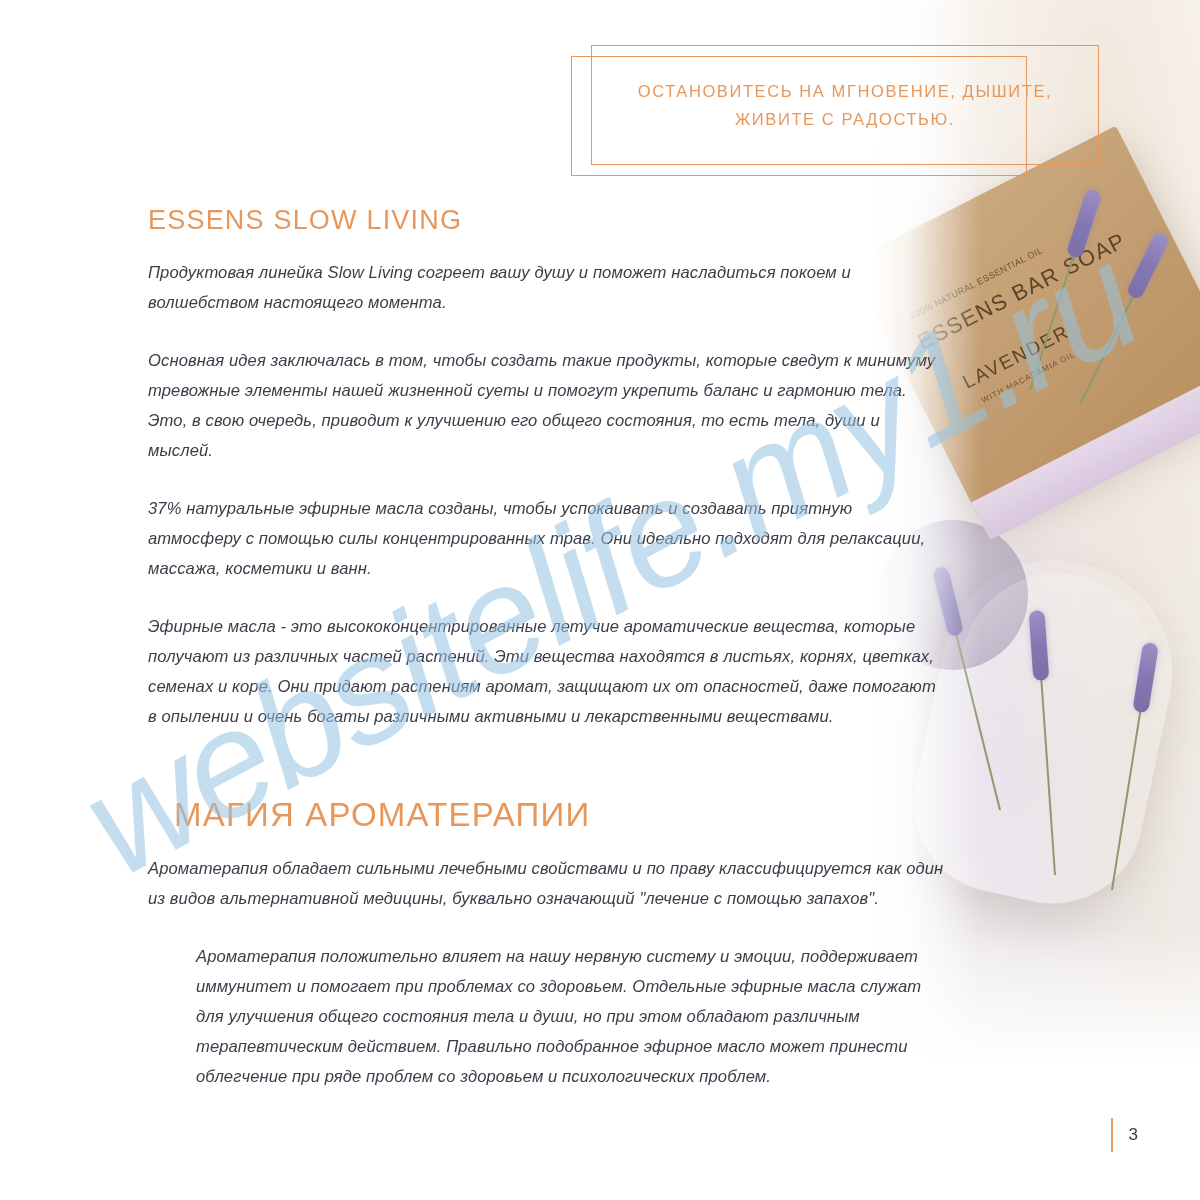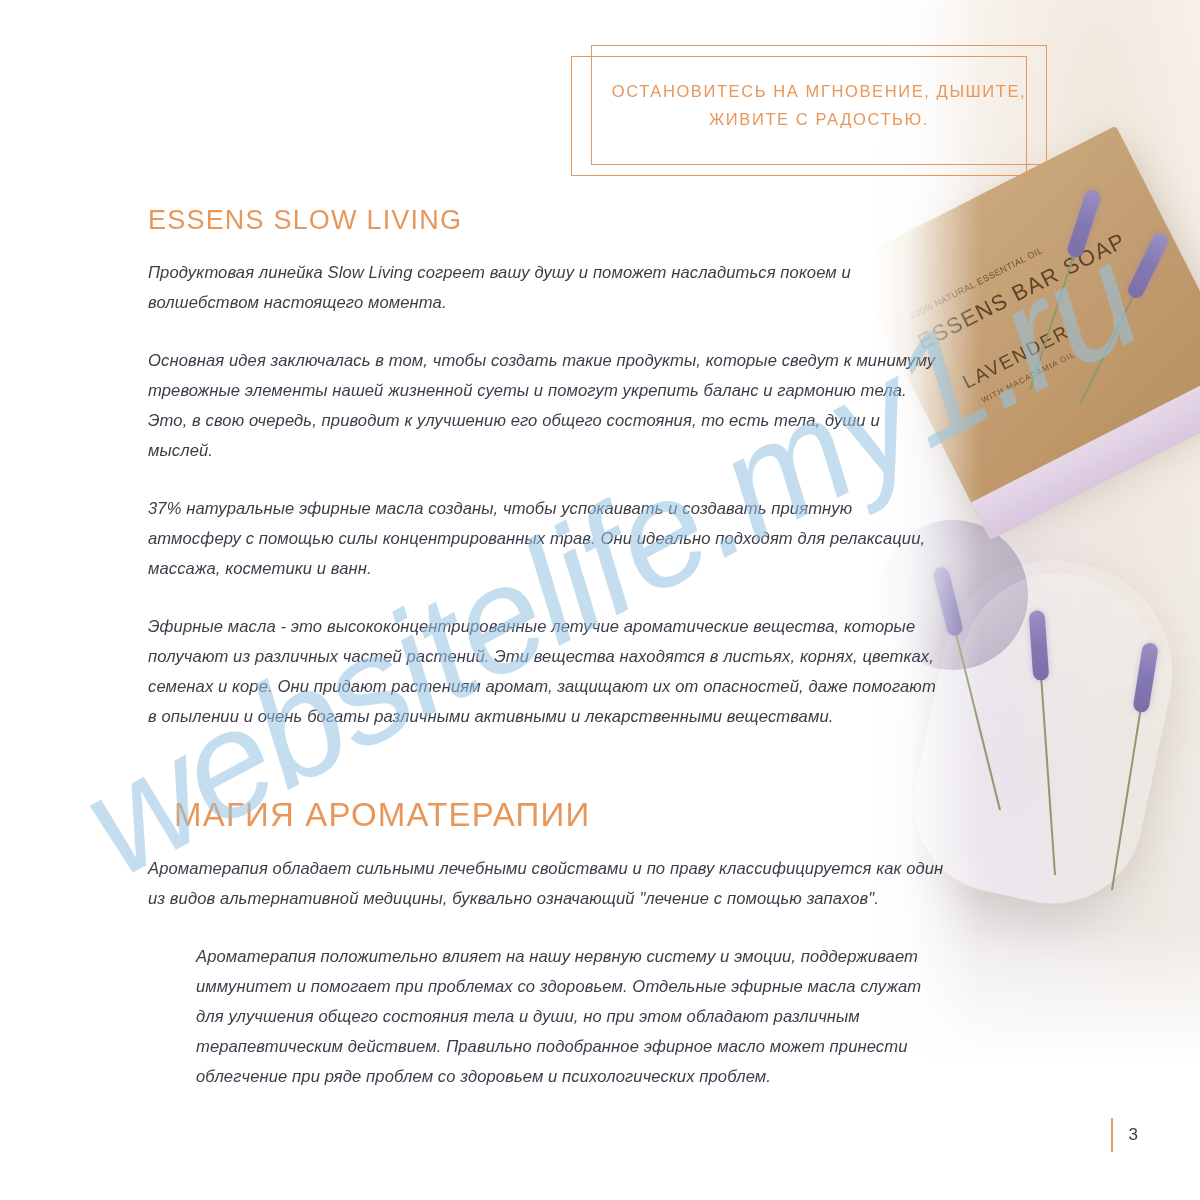--- a/index.html
+++ b/index.html
@@ -155,21 +155,21 @@
     top: 56px;
     width: 456px;
     height: 120px;
     border: 1px solid #e8975a;
     box-sizing: border-box;
   }
   .banner-inner {
     position: absolute;
     left: 19px;
     top: -12px;
-    width: 456px;
+    width: 508px;
     height: 120px;
     border: 1px solid #e8975a;
     box-sizing: border-box;
     display: flex;
     align-items: center;
     justify-content: center;
   }
   .banner-text {
     color: #e8975a;
     font-size: 16.5px;

